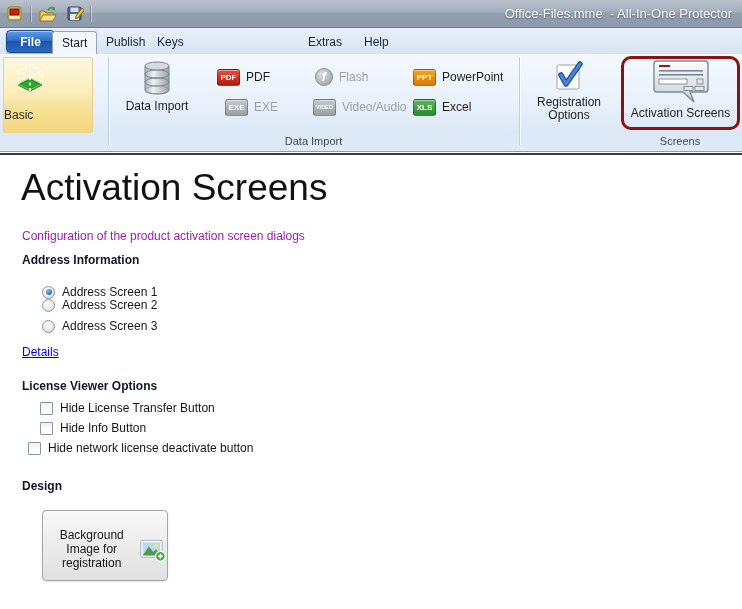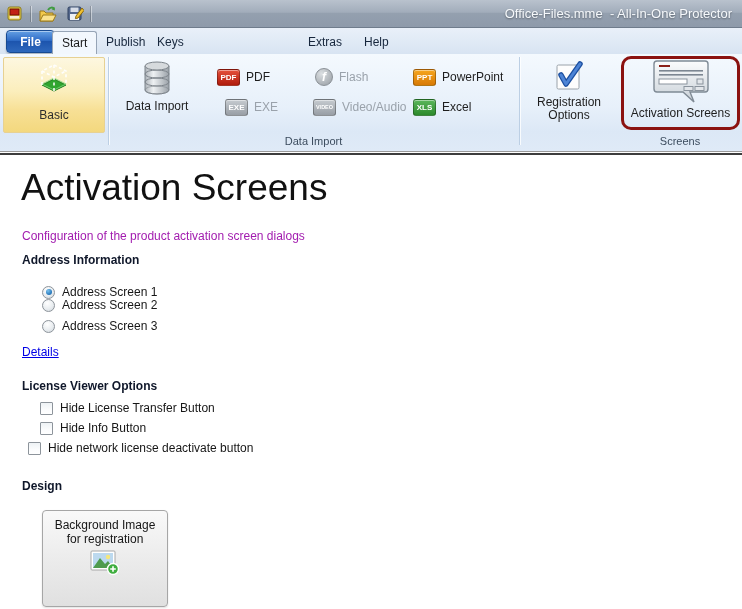--- a/index.html
+++ b/index.html
@@ -55,24 +55,24 @@
   .ribbon {
     position:absolute; left:0; top:54px; width:742px; height:97px;
     background:linear-gradient(#f4f9fe 0%, #e7f0fa 55%, #dce8f6 80%, #dfeaf7 100%);
   }
   .rib-divider { position:absolute; top:3px; height:88px; width:1px;
     background:#bccfe4; box-shadow:1px 0 0 rgba(255,255,255,.8); }
   .basic-group {
     position:absolute; left:2px; top:1px; width:104px; height:93px;
   }
   .basic-btn {
-    position:absolute; left:1px; top:2px; width:102px; height:76px;
+    position:absolute; left:1px; top:2px; width:90px; height:76px;
     border:1px solid #e7d192; border-radius:2px;
     background:linear-gradient(#fdf7e0 0%, #fbeebc 45%, #f7e096 70%, #f3d87e 100%);
-    display:flex; flex-direction:column; align-items:center;
+    display:flex; flex-direction:column; align-items:flex-start;
     cursor:pointer;
   }
   .basic-btn .lbl { margin-top:2px; font-size:12px; color:#2d2d2d; }
   .big-btn {
     position:absolute; display:flex; flex-direction:column; align-items:center;
     cursor:pointer; text-align:center;
   }
   .big-btn .lbl { font-size:12px; color:#1e1e1e; line-height:13px; margin-top:4px; }
   .small-btn {
     position:absolute; height:22px; display:flex; align-items:center; gap:6px;
@@ -137,25 +137,25 @@
   .check-control {
     width:13px; height:13px;
     border:1px solid #8d949b; border-radius:1px;
     background:linear-gradient(#eef2f5 0%, #fbfcfd 60%, #ffffff 100%);
   }
   .details-link {
     position:absolute; left:22px; top:190px;
     font-size:12px; color:#0000e6; text-decoration:underline; cursor:pointer;
   }
   .design-btn {
-    position:absolute; left:42px; top:355px; width:126px; height:97px;
+    position:absolute; left:42px; top:355px; width:126px; height:71px;
     border:1px solid #a6a6a6; border-radius:4px;
     background:linear-gradient(#f9f9f9 0%, #ededed 45%, #e0e0e0 100%);
     box-shadow:0 1px 2px rgba(0,0,0,.12);
-    display:flex; flex-direction:column; align-items:center;
+    display:flex; align-items:center;
     padding-top:7px; cursor:pointer;
   }
   .design-btn .dlbl { font-size:12px; color:#161616; text-align:center; width:110px; line-height:14px; }
   .design-btn svg { margin-top:4px; }
 </style>
 </head>
 <body>
 
 <div class="titlebar">
   <div class="tb-icons">

